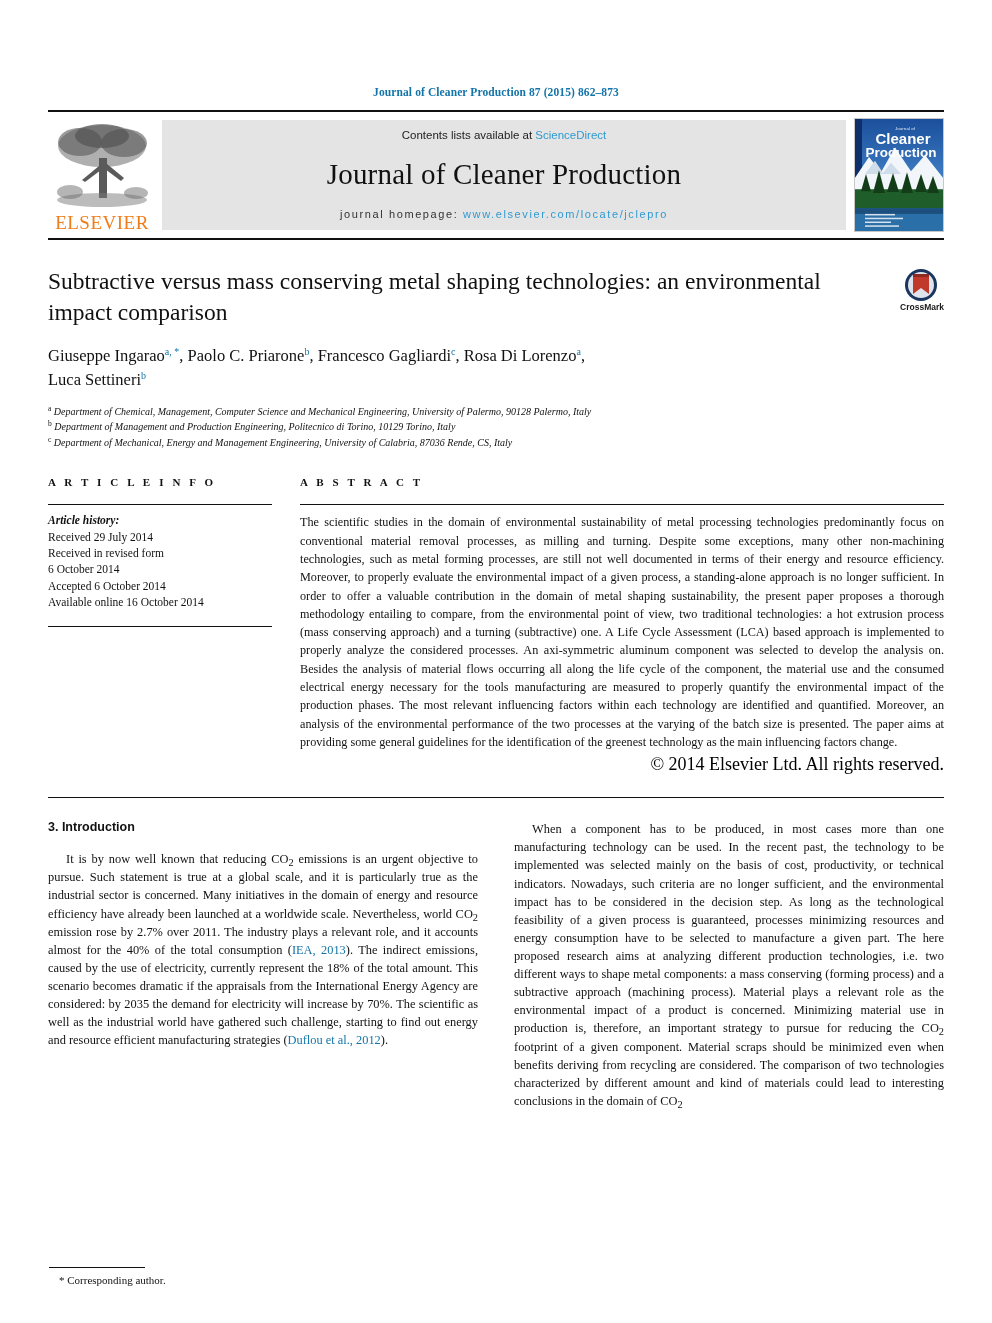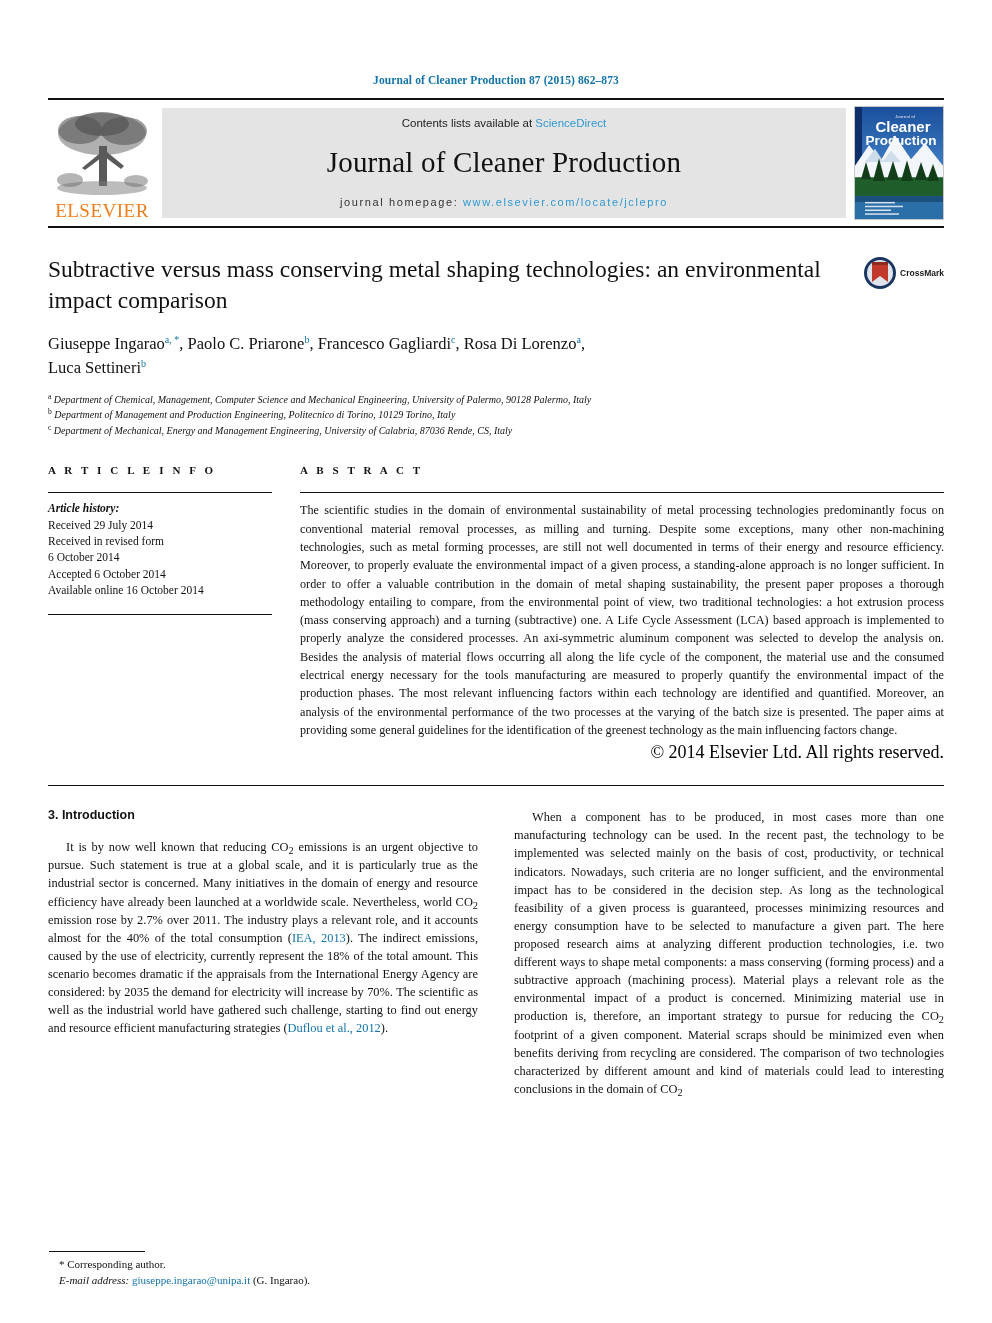--- a/index.html
+++ b/index.html
@@ -13,21 +13,21 @@
     font-family: "Liberation Serif", serif;
     color: #000000;
     position: relative;
     overflow: hidden;
   }
   .page {
     width: 992px;
     height: 1323px;
     position: relative;
     box-sizing: border-box;
-    padding: 4px 48px;
+    padding: 16px 48px;
   }
 
   
   .runhead {
     text-align: center;
     color: #1274a8;
     font-size: 11.5px;
     font-weight: bold;
     padding-top: 70px;
     letter-spacing: .1px;
@@ -129,21 +129,21 @@
     color: #111;
   }
   .crossmark {
     flex: 0 0 95px;
     width: 95px;
     display: flex;
     align-items: flex-start;
     justify-content: flex-end;
     padding-top: 2px;
   }
-  .crossmark-inner { display: flex; align-items: center; }
+  .crossmark-inner { display: flex; align-items: center; flex-direction: column; }
   .crossmark-label {
     font-family: "Liberation Sans", sans-serif;
     font-size: 8.5px;
     font-weight: bold;
     color: #1a1a1a;
     margin-left: 3px;
   }
 
   .authors {
     font-family: "Liberation Serif", serif;
@@ -415,20 +415,15 @@
       <p class="body-p"><span>It is by now well known that reducing CO</span><sub>2</sub><span> emissions is an urgent objective to pursue. Such statement is true at a global scale, and it is particularly true as the industrial sector is concerned. Many initiatives in the domain of energy and resource efficiency have already been launched at a worldwide scale. Nevertheless, world CO</span><sub>2</sub><span> emission rose by 2.7% over 2011. The industry plays a relevant role, and it accounts almost for the 40% of the total consumption (</span><span class="lnk">IEA, 2013</span><span>). The indirect emissions, caused by the use of electricity, currently represent the 18% of the total amount. This scenario becomes dramatic if the appraisals from the International Energy Agency are considered: by 2035 the demand for electricity will increase by 70%. The scientific as well as the industrial world have gathered such challenge, starting to find out energy and resource efficient manufacturing strategies (</span><span class="lnk">Duflou et al., 2012</span><span>).</span></p>
     </div>
     <div class="col">
       <p class="body-p"><span>When a component has to be produced, in most cases more than one manufacturing technology can be used. In the recent past, the technology to be implemented was selected mainly on the basis of cost, productivity, or technical indicators. Nowadays, such criteria are no longer sufficient, and the environmental impact has to be considered in the decision step. As long as the technological feasibility of a given process is guaranteed, processes minimizing resources and energy consumption have to be selected to manufacture a given part. The here proposed research aims at analyzing different production technologies, i.e. two different ways to shape metal components: a mass conserving (forming process) and a subtractive approach (machining process). Material plays a relevant role as the environmental impact of a product is concerned. Minimizing material use in production is, therefore, an important strategy to pursue for reducing the CO</span><sub>2</sub><span> footprint of a given component. Material scraps should be minimized even when benefits deriving from recycling are considered. The comparison of two technologies characterized by different amount and kind of materials could lead to interesting conclusions in the domain of CO</span><sub>2</sub></p>
     </div>
   </div>
 
   <div class="footer">
     <div class="foot-rule"></div>
     <div class="foot-line foot-indent">* Corresponding author.</div>
-    <div class="foot-line foot-indent">
-      <span class="em-label">E-mail address:</span>
-      <span class="lnk">giuseppe.ingarao@unipa.it</span>
-      <span>(G. Ingarao).</span>
-    </div>
   </div>
 
 </div>
 
 </body></html>

